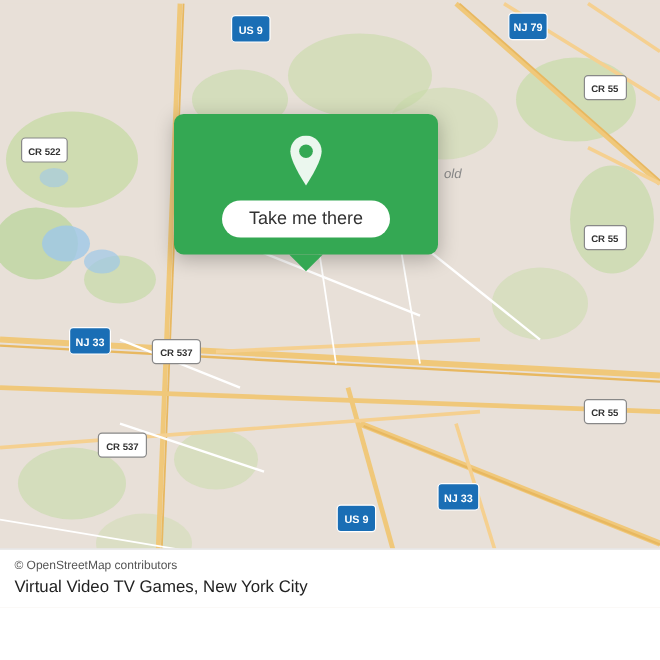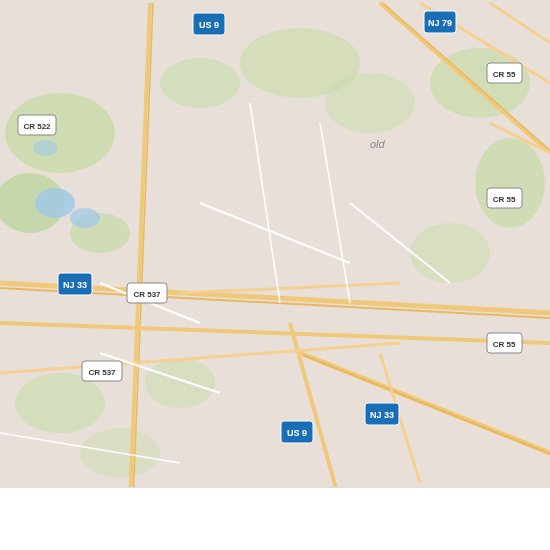--- a/index.html
+++ b/index.html
@@ -205,17 +205,28 @@
 
     <rect x="365" y="400" width="34" height="22" rx="3" fill="#1a6eb5" stroke="white" stroke-width="1"></rect>
     <text x="382" y="415" font-size="9" fill="white" text-anchor="middle" font-weight="bold">NJ 33</text>
 
     <rect x="487" y="330" width="35" height="20" rx="3" fill="#ffffff" stroke="#888" stroke-width="1"></rect>
     <text x="504" y="344" font-size="8" fill="#333" text-anchor="middle" font-weight="bold">CR 55</text>
 
     <text x="370" y="145" font-size="11" fill="#888" font-style="italic">old</text>
   </svg>
 
+  <div id="popup-card">
+
+    <svg id="pin-icon" viewBox="0 0 44 54" xmlns="http://www.w3.org/2000/svg">
+      <path d="M22 0C13.16 0 6 7.16 6 16c0 10.5 14 32 16 35 2-3 16-24.5 16-35C38 7.16 30.84 0 22 0z" fill="white" opacity="0.9"></path>
+      <circle cx="22" cy="16" r="7" fill="#34a853"></circle>
+    </svg>
+
+    <button id="take-me-there-btn">Take me there</button>
+  </div>
 
   <div id="bottom-bar">
+    <div id="attribution">© OpenStreetMap contributors</div>
+    <div id="location-name">Virtual Video TV Games, New York City</div>
   </div>
 
 </div>
 
 </body></html>

